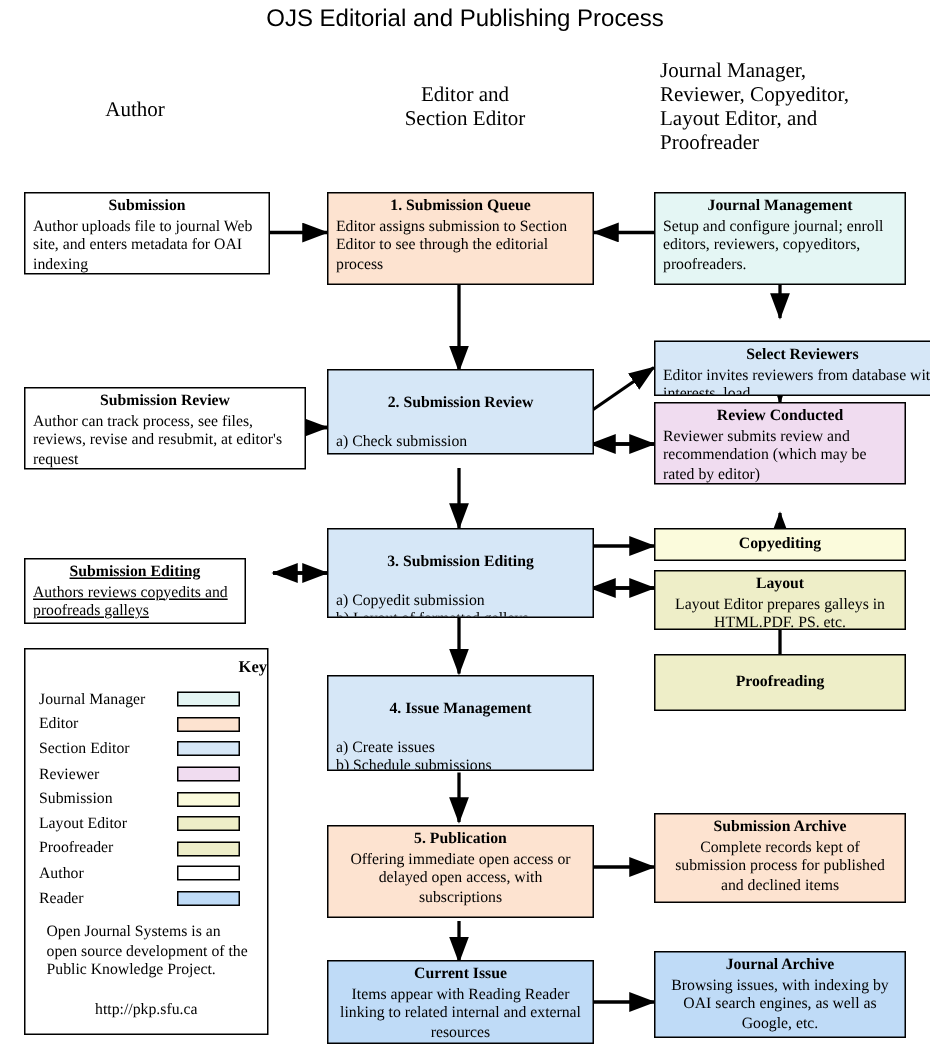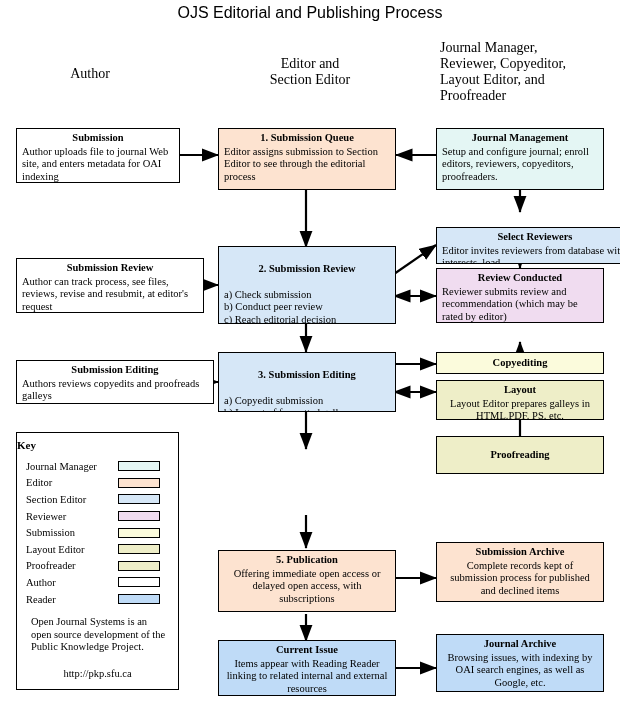--- a/index.html
+++ b/index.html
@@ -77,21 +77,21 @@
     position: absolute;
     left: 16px; top: 432px;
     width: 163px; height: 258px;
     border: 1px solid #000000;
     background: #ffffff;
     box-sizing: border-box;
     font-family: "Liberation Serif", serif;
     font-size: 10.5px;
   }
   .key-title {
-    text-align: left;
+    text-align: right;
     font-weight: bold;
     font-size: 11px;
     margin-top: 6px;
   }
   .key-rows {
     margin-top: 7px;
     padding-left: 9px;
   }
   .key-row {
     display: flex;
@@ -206,33 +206,33 @@
   <div class="box c-section" style="left:436px; top:227px; width:198px; height:37px;">
     <span class="bt">Select Reviewers</span>
     <span class="bb">Editor invites reviewers from database with interests, load</span>
   </div>
 
   <div class="box c-white" style="left:16px; top:258px; width:188px; height:55px;">
     <span class="bt">Submission Review</span>
     <span class="bb">Author can track process, see files, reviews, revise and resubmit, at editor's request</span>
   </div>
 
-  <div class="box c-section" style="left:218px; top:246px; width:178px; height:78px; white-space:pre-line;">
+  <div class="box c-section" style="left:218px; top:246px; width:178px; height:57px; white-space:pre-line;">
     <span class="bt">2. Submission Review</span>
     <span class="bb">a) Check submission
 b) Conduct peer review
 c) Reach editorial decision</span>
   </div>
 
   <div class="box c-reviewer" style="left:436px; top:268px; width:168px; height:55px;">
     <span class="bt">Review Conducted</span>
     <span class="bb">Reviewer submits review and recommendation (which may be rated by editor)</span>
   </div>
 
-  <div class="box c-white" style="left:16px; top:360px; width:198px; height:44px;">
+  <div class="box c-white" style="left:16px; top:372px; width:148px; height:44px;text-decoration:underline;">
     <span class="bt">Submission Editing</span>
     <span class="bb">Authors reviews copyedits and proofreads galleys</span>
   </div>
 
   <div class="box c-section" style="left:218px; top:352px; width:178px; height:60px; white-space:pre-line;">
     <span class="bt">3. Submission Editing</span>
     <span class="bb">a) Copyedit submission
 b) Layout of formatted galleys
 c) Proofread galleys</span>
   </div>
@@ -243,20 +243,26 @@
 
   <div class="box c-layout center" style="left:436px; top:380px; width:168px; height:40px;">
     <span class="bt">Layout</span>
     <span class="bb">Layout Editor prepares galleys in HTML.PDF. PS. etc.</span>
   </div>
 
   <div class="box c-proof titleonly" style="left:436px; top:436px; width:168px; height:38px;">
     <span class="bt">Proofreading</span>
   </div>
 
+  <div class="box c-section" style="left:218px; top:450px; width:178px; height:64px; white-space:pre-line;">
+    <span class="bt">4. Issue Management</span>
+    <span class="bb">a) Create issues
+b) Schedule submissions
+c) Organize Table of Contents</span>
+  </div>
 
   <div class="box c-editor center" style="left:218px; top:550px; width:178px; height:62px;">
     <span class="bt">5. Publication</span>
     <span class="bb">Offering immediate open access or delayed open access, with subscriptions</span>
   </div>
 
   <div class="box c-editor center" style="left:436px; top:542px; width:168px; height:60px;">
     <span class="bt">Submission Archive</span>
     <span class="bb">Complete records kept of submission process for published and declined items</span>
   </div>

